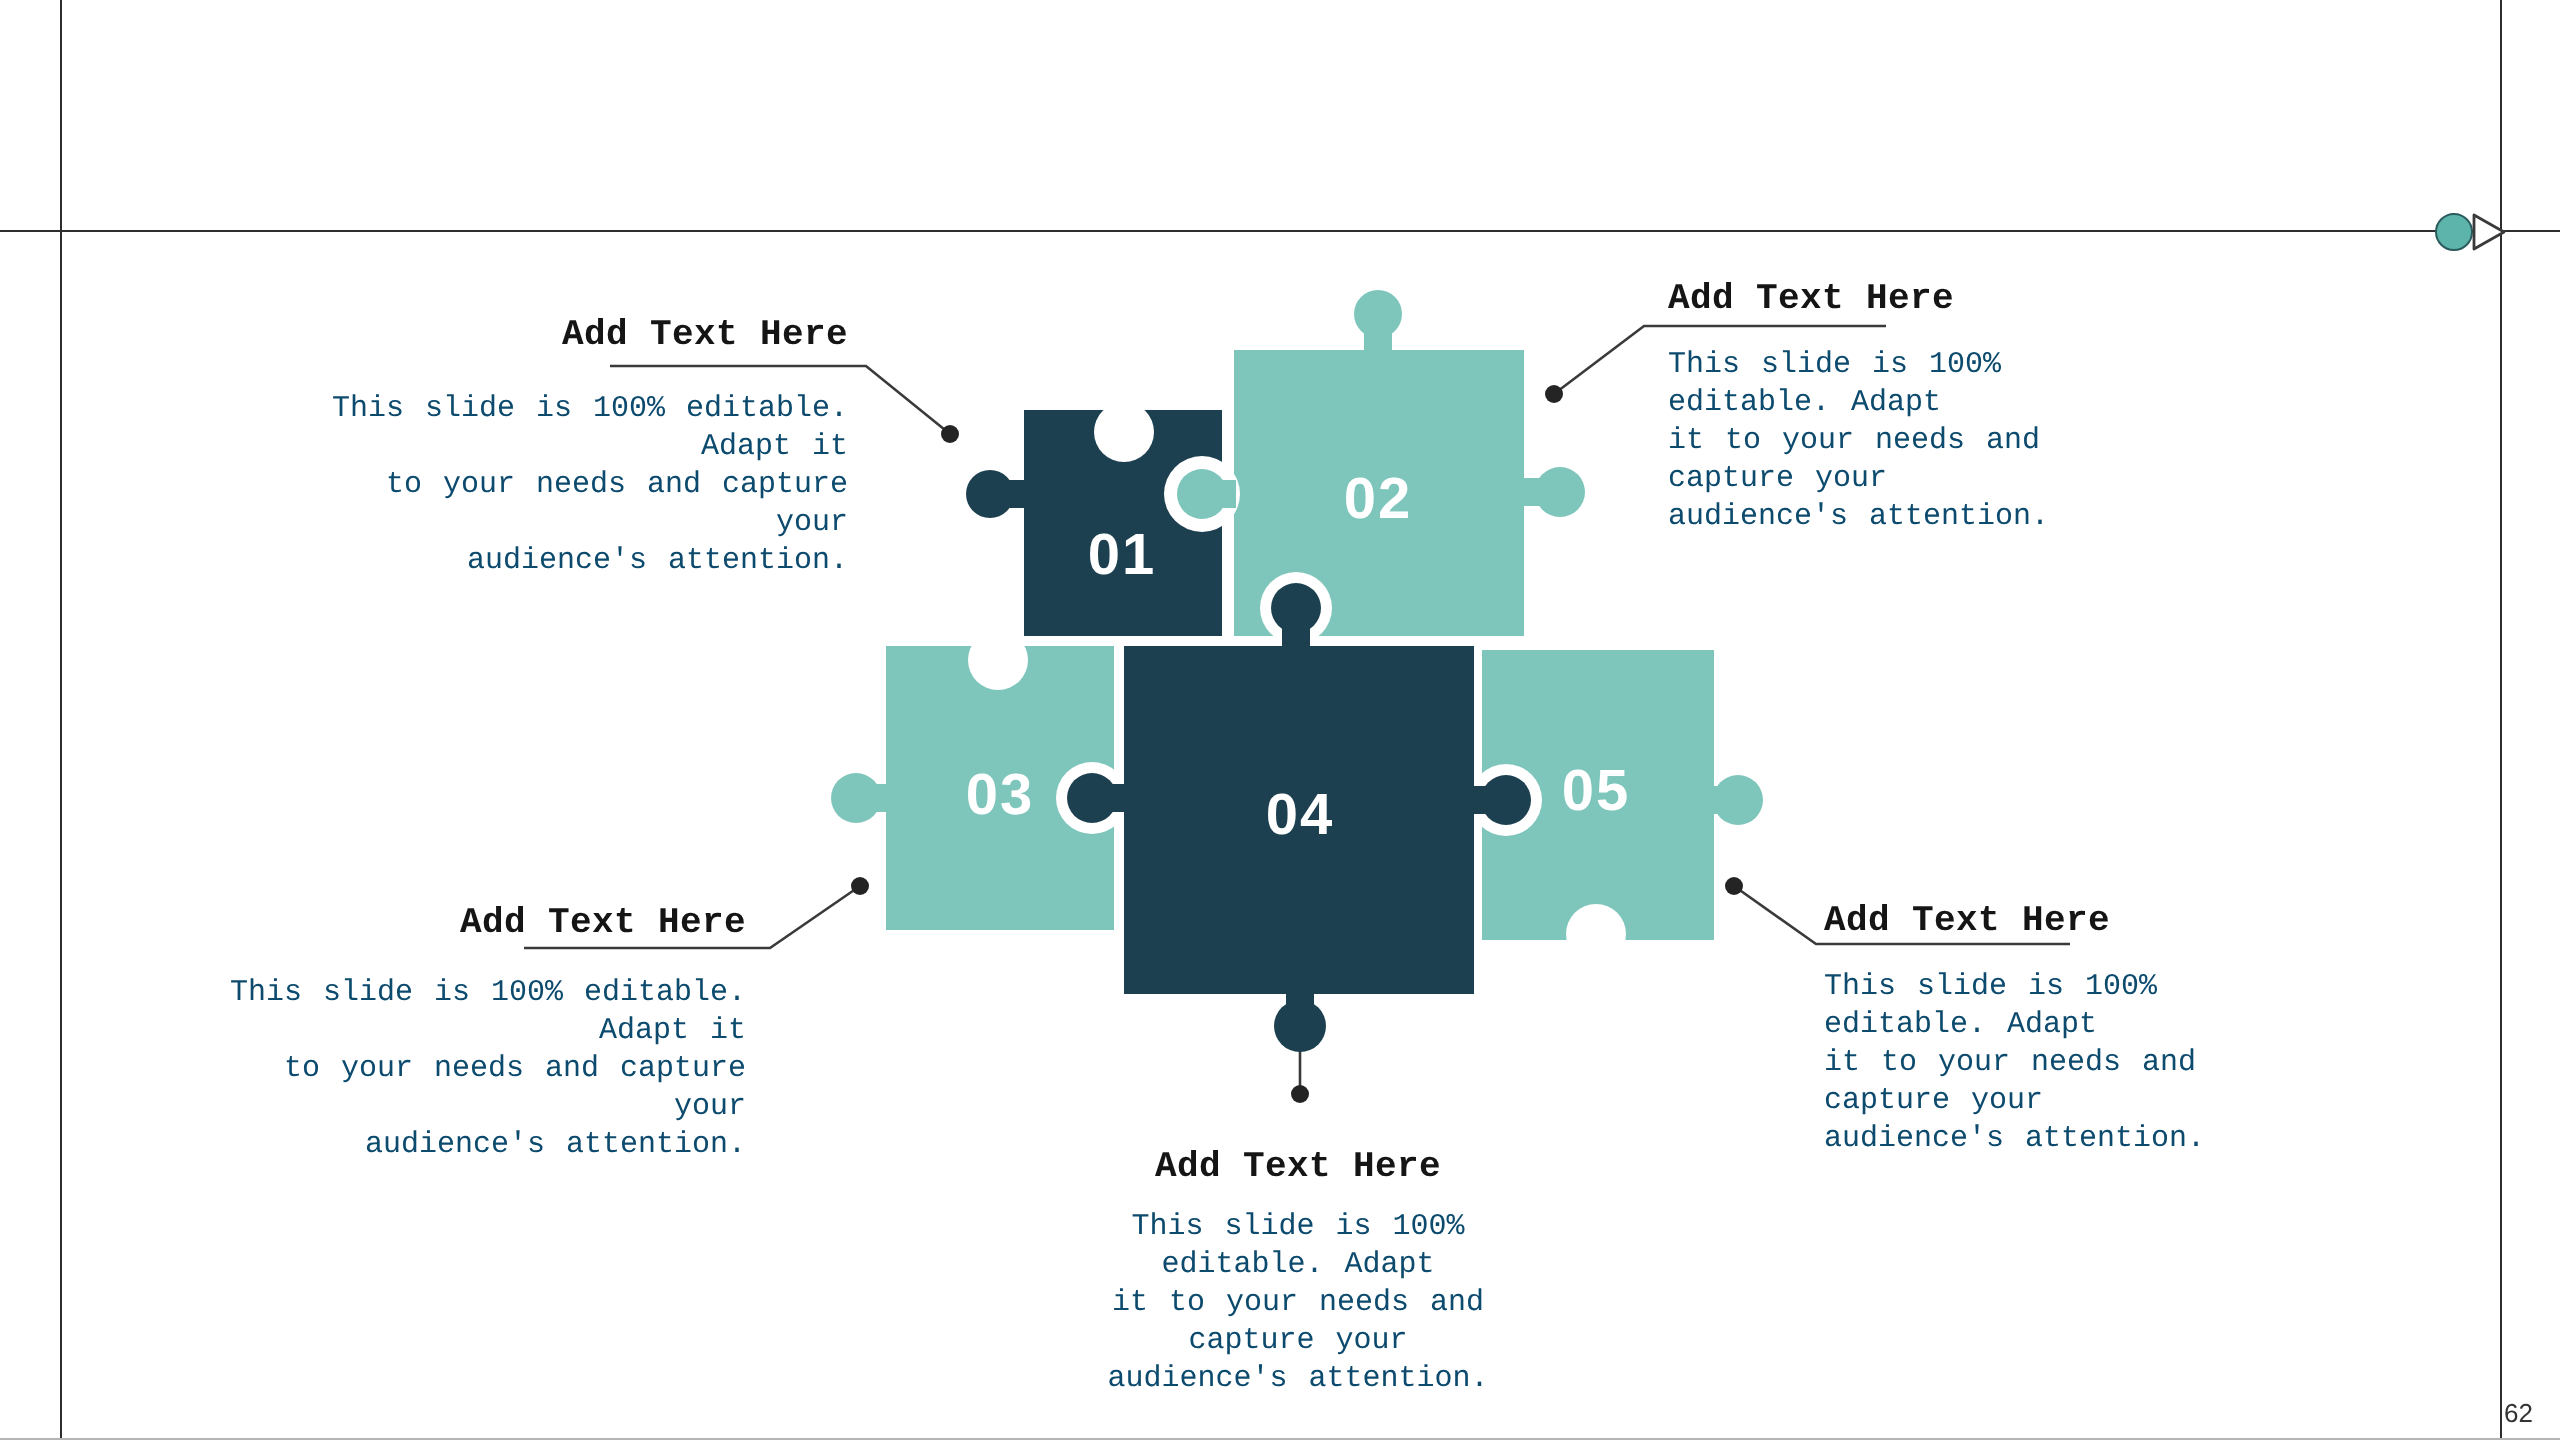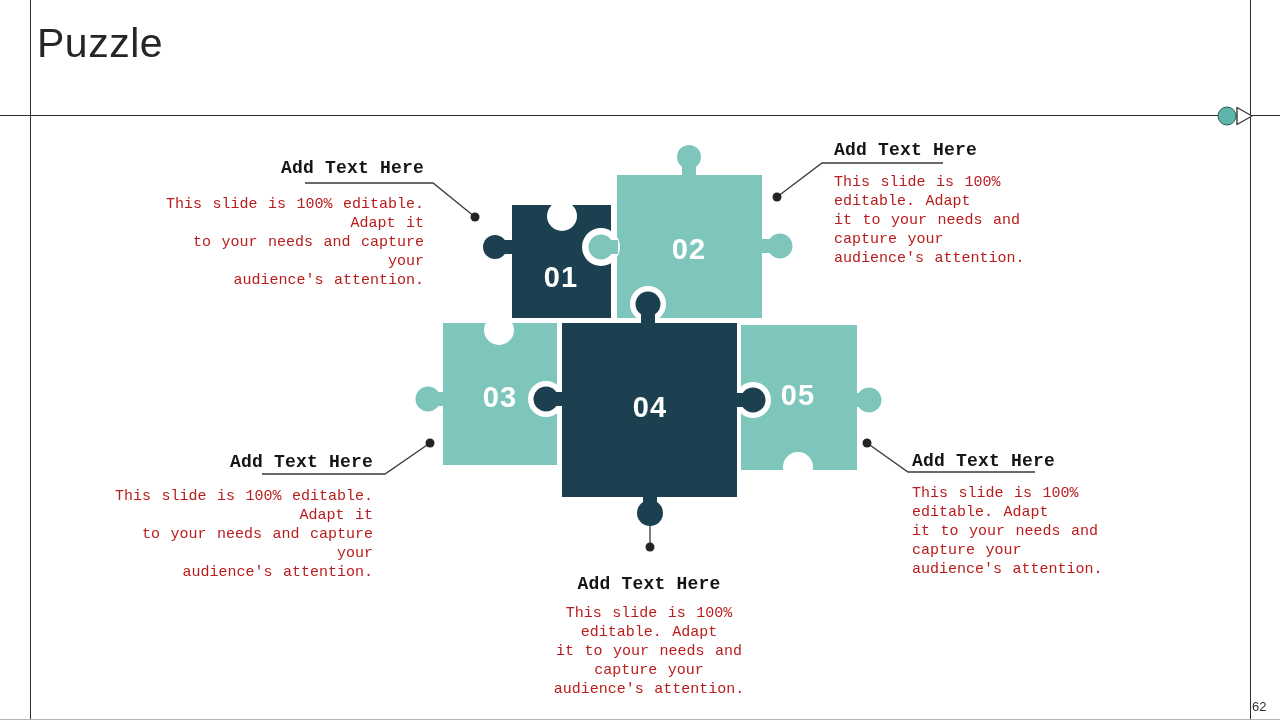--- a/index.html
+++ b/index.html
@@ -7,21 +7,21 @@
     position:relative;width:1280px;height:720px;overflow:hidden;background:#ffffff;
     font-family:"Liberation Sans",sans-serif;
   }
   .art{position:absolute;left:0;top:0;width:1280px;height:720px;}
   .title{
     position:absolute;left:37px;top:20px;font-size:41px;font-weight:400;
     color:#262626;letter-spacing:.5px;line-height:46px;
   }
   .callout{position:absolute;font-family:Liberation Mono, monospace;}
   .co-head{font-size:18px;font-weight:bold;color:#151515;line-height:22px;letter-spacing:.2px;}
-  .co-body{font-size:15px;color:#b91c1c;line-height:19px;word-spacing:1.5px;}
+  .co-body{font-size:15px;color:#0c4a6e;line-height:19px;word-spacing:1.5px;}
   .ta-r{text-align:right;}
   .ta-l{text-align:left;}
   .ta-c{text-align:center;}
   .c-tl{left:164px;top:157px;width:260px;}
   .c-tl .co-body{margin-top:16px;}
   .c-tr{left:834px;top:139px;width:246px;}
   .c-tr .co-body{margin-top:12px;}
   .c-bl{left:113px;top:451px;width:260px;}
   .c-bl .co-body{margin-top:14px;}
   .c-br{left:912px;top:450px;width:246px;}
@@ -122,21 +122,20 @@
 
     <g text-anchor="middle" class="num-text" fill="#ffffff">
       <text x="561" y="287">01</text>
       <text x="689" y="259">02</text>
       <text x="500" y="407">03</text>
       <text x="650" y="417">04</text>
       <text x="798" y="405">05</text>
     </g>
   </svg>
 
-  <div class="title">Puzzle</div>
 
   <div class="callout c-tl ta-r">
     <div class="co-head">Add Text Here</div>
     <div class="co-body">
       <div>This slide is 100% editable. Adapt it</div>
       <div>to your needs and capture your</div>
       <div>audience's attention.</div>
     </div>
   </div>
 

